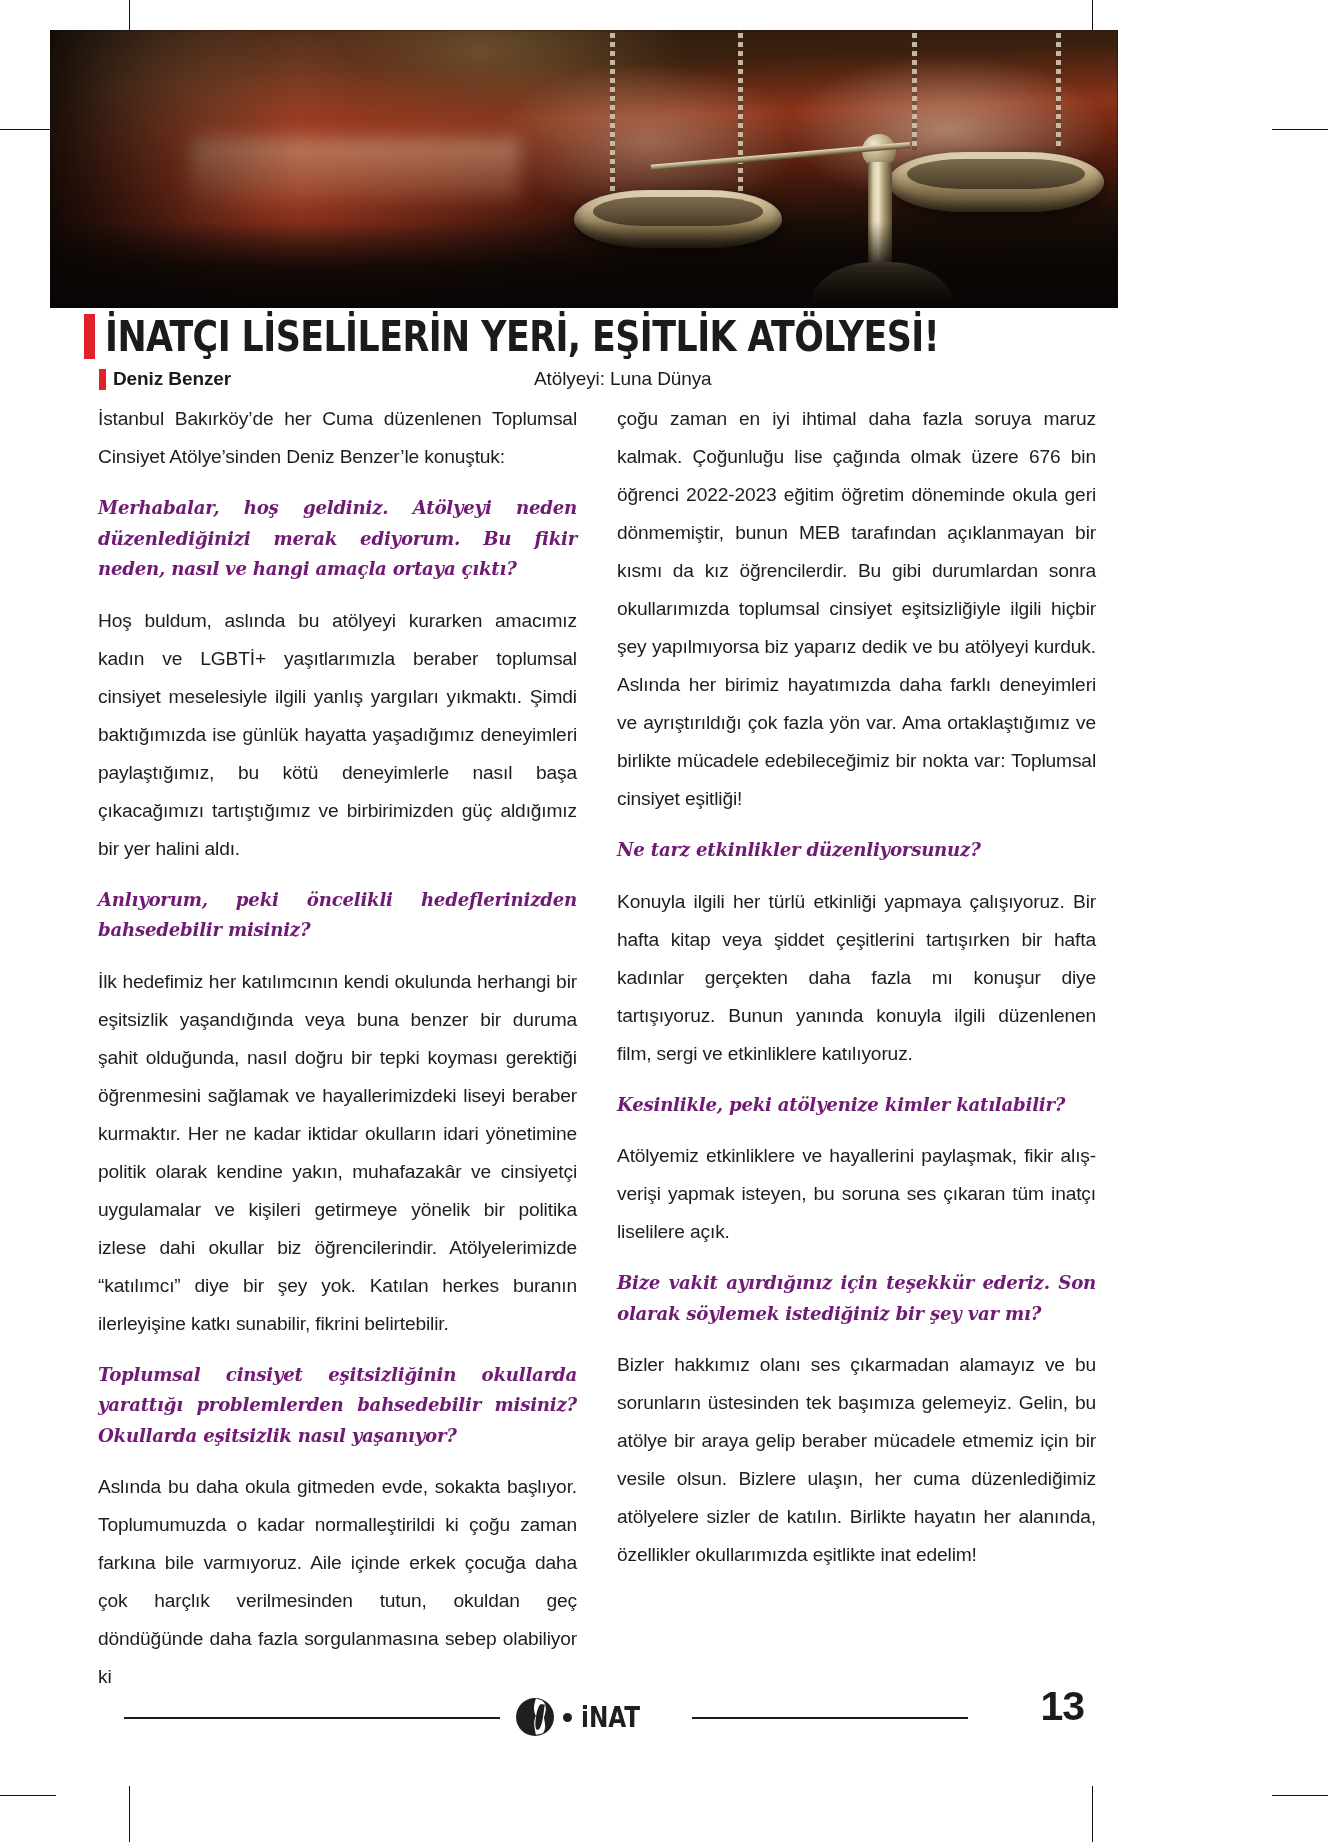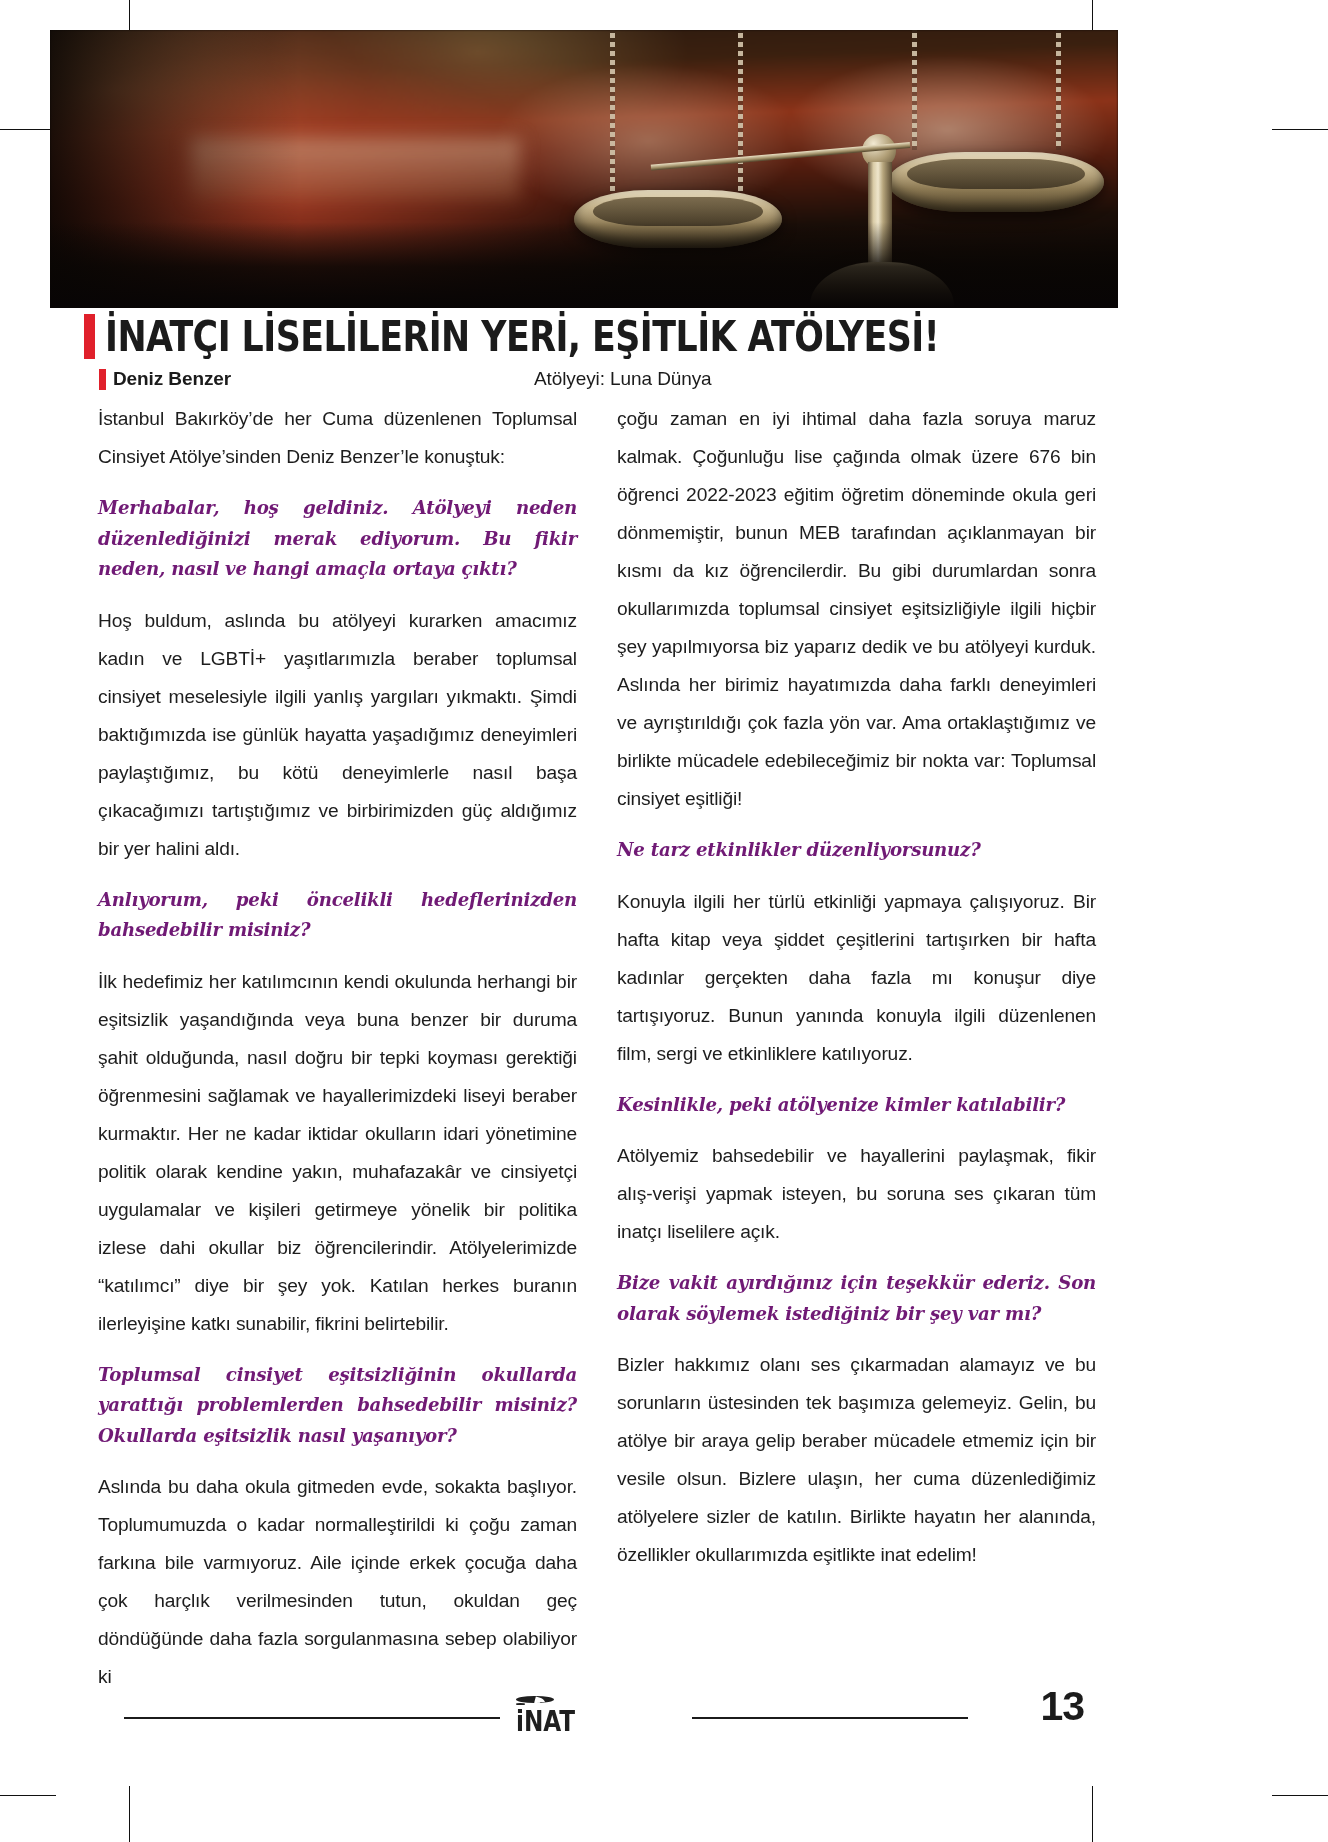--- a/index.html
+++ b/index.html
@@ -243,22 +243,22 @@
   }
   .rule-left  { left: 40px;  width: 376px; }
   .rule-right { left: 608px; width: 276px; }
 
   .logo-group {
     position: absolute;
     left: 432px;
     top: 8px;
     height: 42px;
     display: flex;
-    align-items: flex-start;
-    flex-direction: column;
+    align-items: center;
+    gap: 9px;
   }
   .logo-mark {
     position: relative;
     width: 38px;
     height: 38px;
     border-radius: 50%;
     background: #1f1f1f;
     overflow: hidden;
   }
   .logo-mark .notch-a {
@@ -372,21 +372,21 @@
       <p class="q">Anlıyorum, peki öncelikli hedeflerinizden bahsedebilir misiniz?</p>
       <p class="body">İlk hedefimiz her katılımcının kendi okulunda herhangi bir eşitsizlik yaşandığında veya buna benzer bir duruma şahit olduğunda, nasıl doğru bir tepki koyması gerektiği öğrenmesini sağlamak ve hayallerimizdeki liseyi beraber kurmaktır. Her ne kadar iktidar okulların idari yönetimine politik olarak kendine yakın, muhafazakâr ve cinsiyetçi uygulamalar ve kişileri getirmeye yönelik bir politika izlese dahi okullar biz öğrencilerindir. Atölyelerimizde “katılımcı” diye bir şey yok. Katılan herkes buranın ilerleyişine katkı sunabilir, fikrini belirtebilir.</p>
       <p class="q">Toplumsal cinsiyet eşitsizliğinin okullarda yarattığı problemlerden bahsedebilir misiniz? Okullarda eşitsizlik nasıl yaşanıyor?</p>
       <p class="body">Aslında bu daha okula gitmeden evde, sokakta başlıyor. Toplumumuzda o kadar normalleştirildi ki çoğu zaman farkına bile varmıyoruz. Aile içinde erkek çocuğa daha çok harçlık verilmesinden tutun, okuldan geç döndüğünde daha fazla sorgulanmasına sebep olabiliyor ki</p>
     </div>
     <div class="col">
       <p class="body">çoğu zaman en iyi ihtimal daha fazla soruya maruz kalmak. Çoğunluğu lise çağında olmak üzere 676 bin öğrenci 2022-2023 eğitim öğretim döneminde okula geri dönmemiştir, bunun MEB tarafından açıklanmayan bir kısmı da kız öğrencilerdir. Bu gibi durumlardan sonra okullarımızda toplumsal cinsiyet eşitsizliğiyle ilgili hiçbir şey yapılmıyorsa biz yaparız dedik ve bu atölyeyi kurduk. Aslında her birimiz hayatımızda daha farklı deneyimleri ve ayrıştırıldığı çok fazla yön var. Ama ortaklaştığımız ve birlikte mücadele edebileceğimiz bir nokta var: Toplumsal cinsiyet eşitliği!</p>
       <p class="q">Ne tarz etkinlikler düzenliyorsunuz?</p>
       <p class="body">Konuyla ilgili her türlü etkinliği yapmaya çalışıyoruz. Bir hafta kitap veya şiddet çeşitlerini tartışırken bir hafta kadınlar gerçekten daha fazla mı konuşur diye tartışıyoruz. Bunun yanında konuyla ilgili düzenlenen film, sergi ve etkinliklere katılıyoruz.</p>
       <p class="q">Kesinlikle, peki atölyenize kimler katılabilir?</p>
-      <p class="body">Atölyemiz bahsedebilir ve hayallerini paylaşmak, fikir alış-verişi yapmak isteyen, bu soruna ses çıkaran tüm inatçı liselilere açık.</p>
+      <p class="body">Atölyemiz etkinliklere ve hayallerini paylaşmak, fikir alış-verişi yapmak isteyen, bu soruna ses çıkaran tüm inatçı liselilere açık.</p>
       <p class="q">Bize vakit ayırdığınız için teşekkür ederiz. Son olarak söylemek istediğiniz bir şey var mı?</p>
       <p class="body">Bizler hakkımız olanı ses çıkarmadan alamayız ve bu sorunların üstesinden tek başımıza gelemeyiz. Gelin, bu atölye bir araya gelip beraber mücadele etmemiz için bir vesile olsun. Bizlere ulaşın, her cuma düzenlediğimiz atölyelere sizler de katılın. Birlikte hayatın her alanında, özellikler okullarımızda eşitlikte inat edelim!</p>
     </div>
   </div>
 
   <div class="footer">
     <div class="rule rule-left"></div>
     <div class="logo-group">
       <div class="logo-mark">
         <div class="notch-a"></div>

